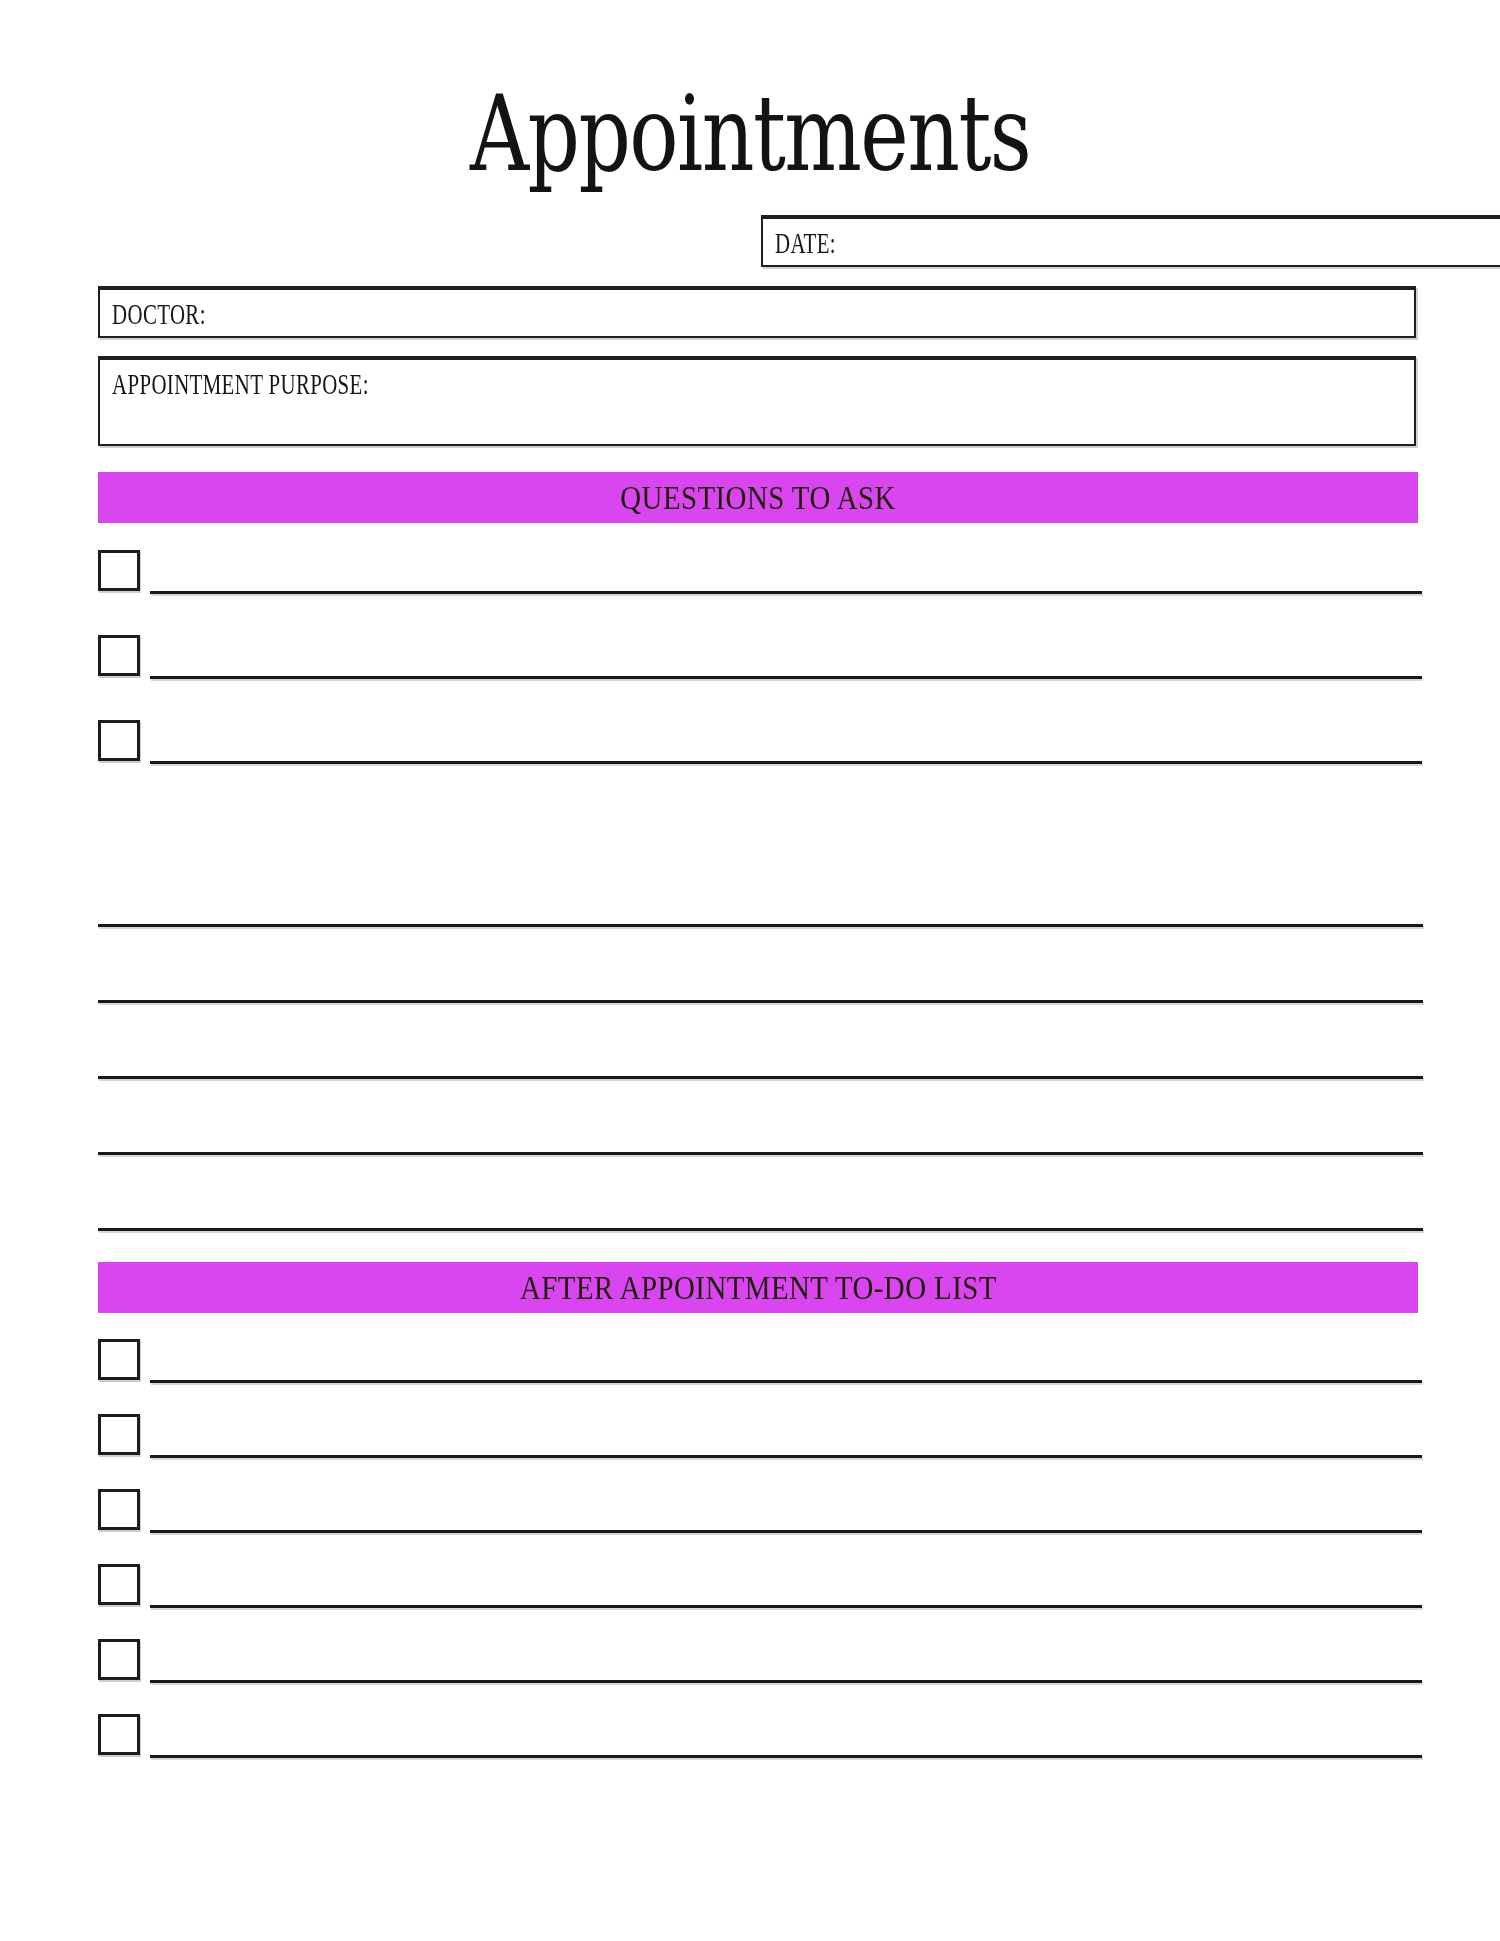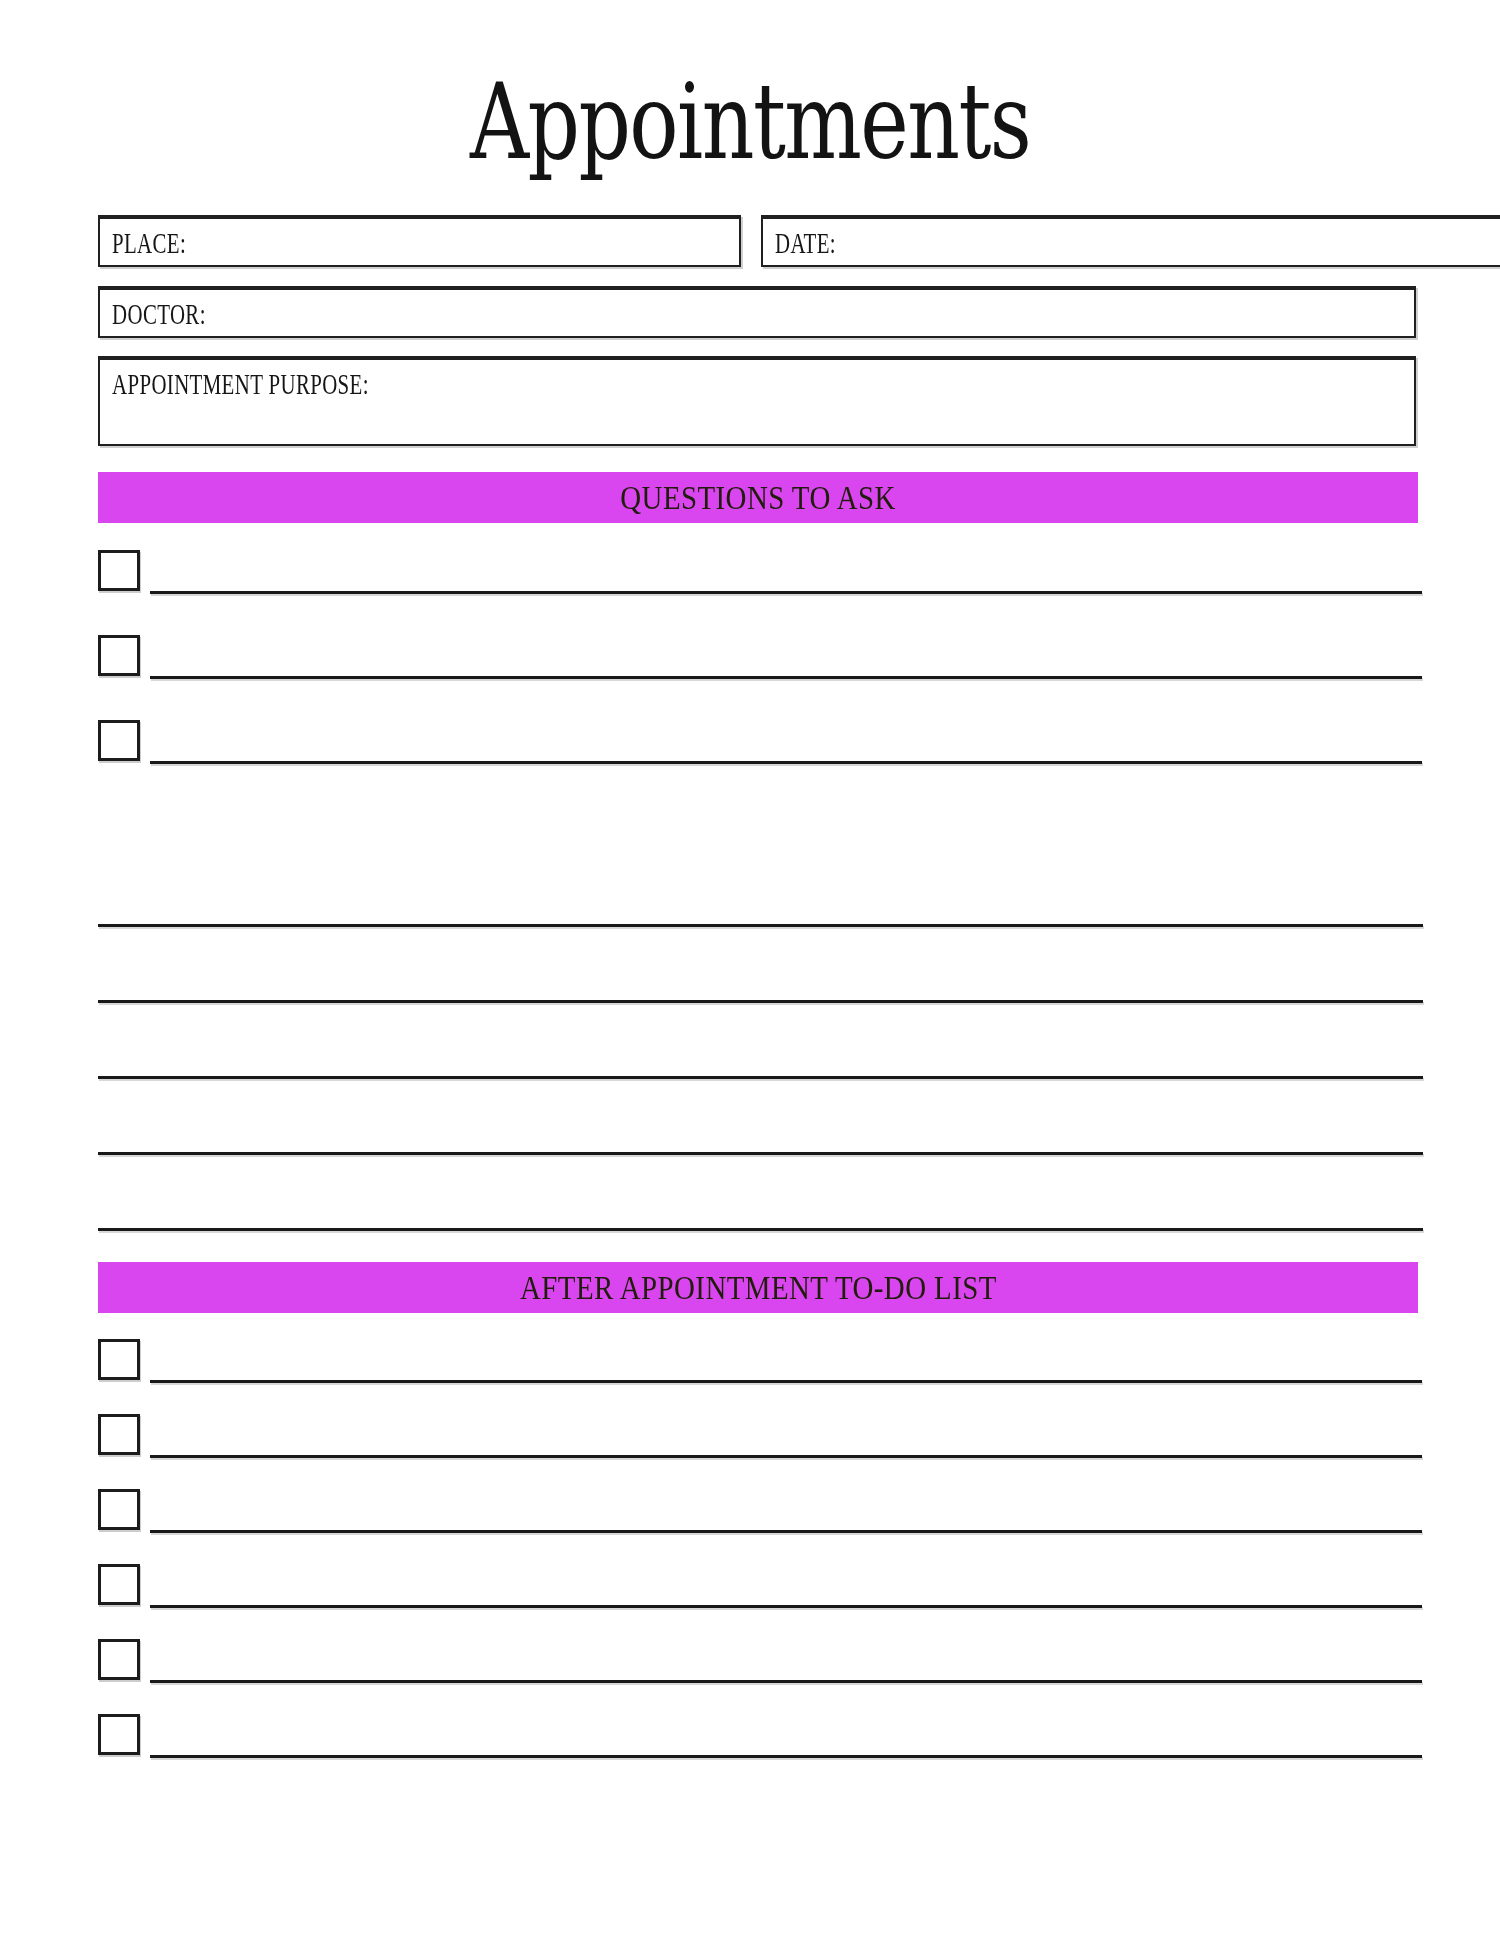--- a/index.html
+++ b/index.html
@@ -6,21 +6,21 @@
   .page{
     position:relative;
     width:1500px;height:1941px;
     background:#ffffff;
     font-family:"Liberation Serif","DejaVu Serif",serif;
     color:#1a1a1a;
     overflow:hidden;
   }
   
   .title{
-    position:absolute;top:68px;left:0;width:100%;
+    position:absolute;top:80px;left:0;width:100%;
     text-align:center;
     font-family:"DejaVu Serif","Liberation Serif",serif;
     font-size:105px;line-height:108px;
     color:#131313;
     letter-spacing:-2px;
   }
   .title .squeeze{
     display:inline-block;
     transform:scaleX(0.78);
     transform-origin:50% 50%;
@@ -100,24 +100,20 @@
 </style>
 </head>
 <body>
 
 <div class="page">
 
   <div class="title">
     <span class="squeeze">Appointments</span>
   </div>
 
-  <div class="fieldbox box-place">
-    <span class="label">PLACE:</span>
-    <span class="value"></span>
-  </div>
 
   <div class="fieldbox box-date">
     <span class="label">DATE:</span>
     <span class="value"></span>
   </div>
 
   <div class="fieldbox box-purpose">
     <span class="label">APPOINTMENT PURPOSE:</span>
     <span class="value"></span>
   </div>

